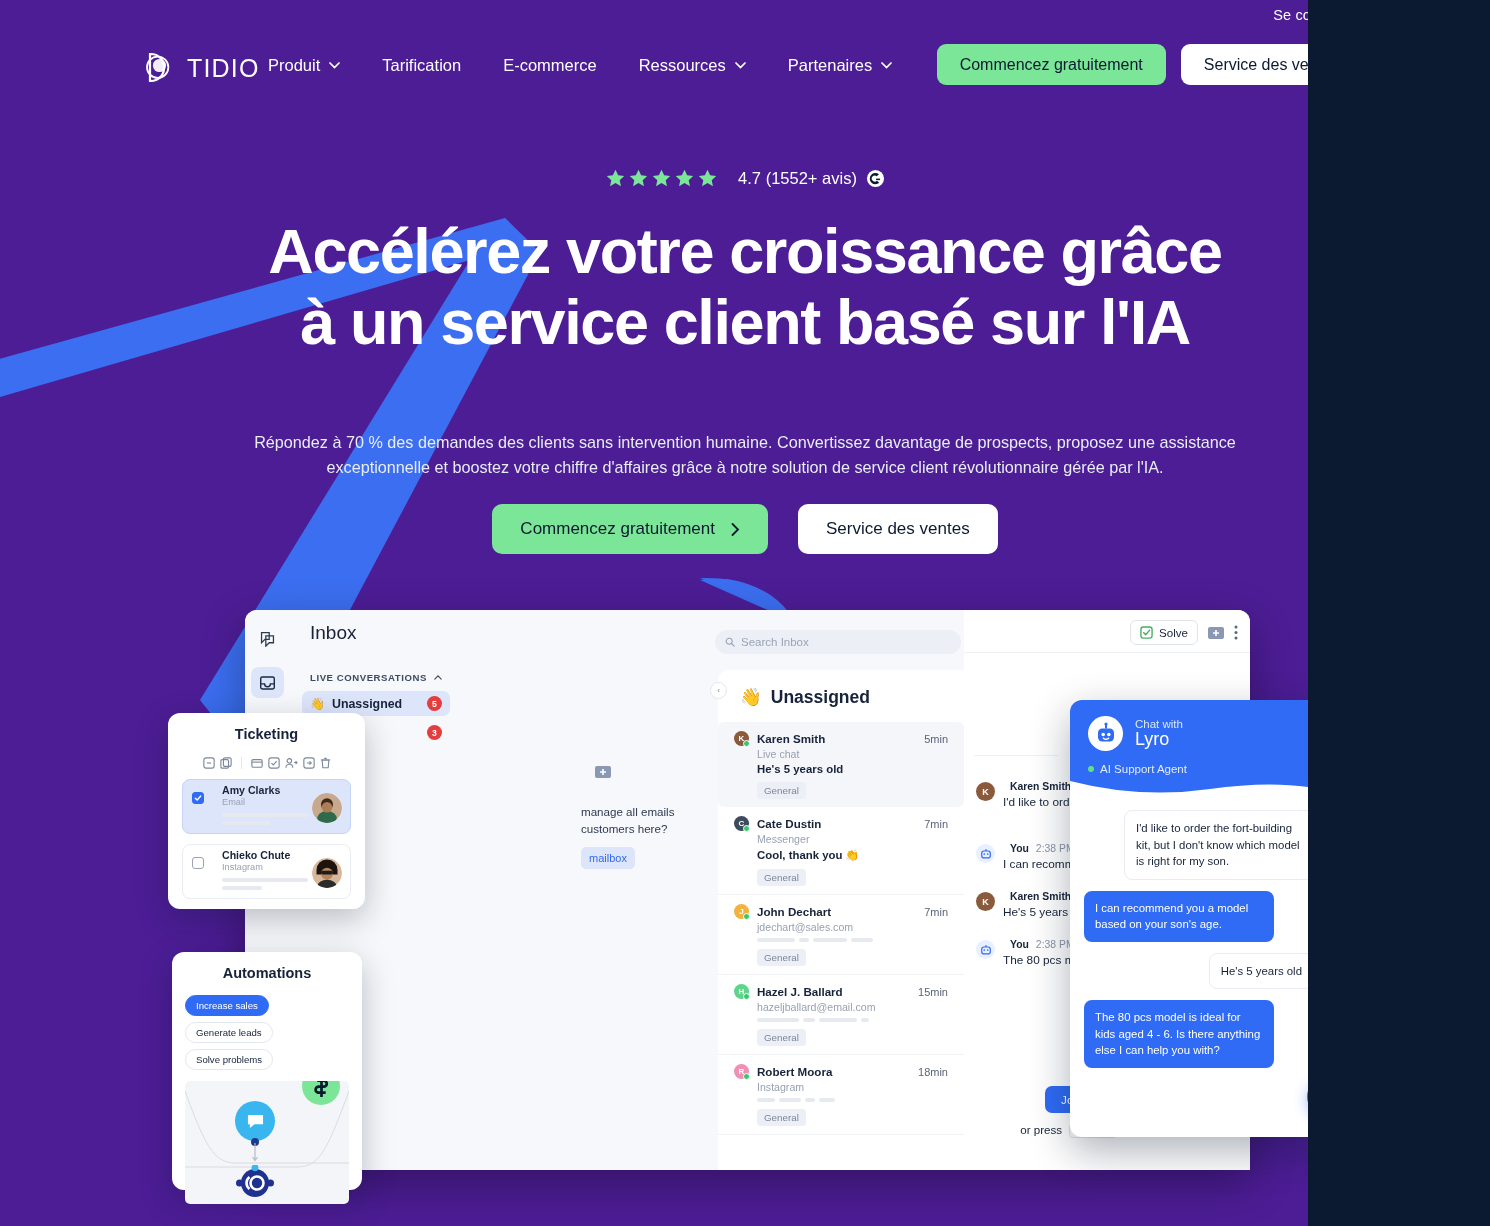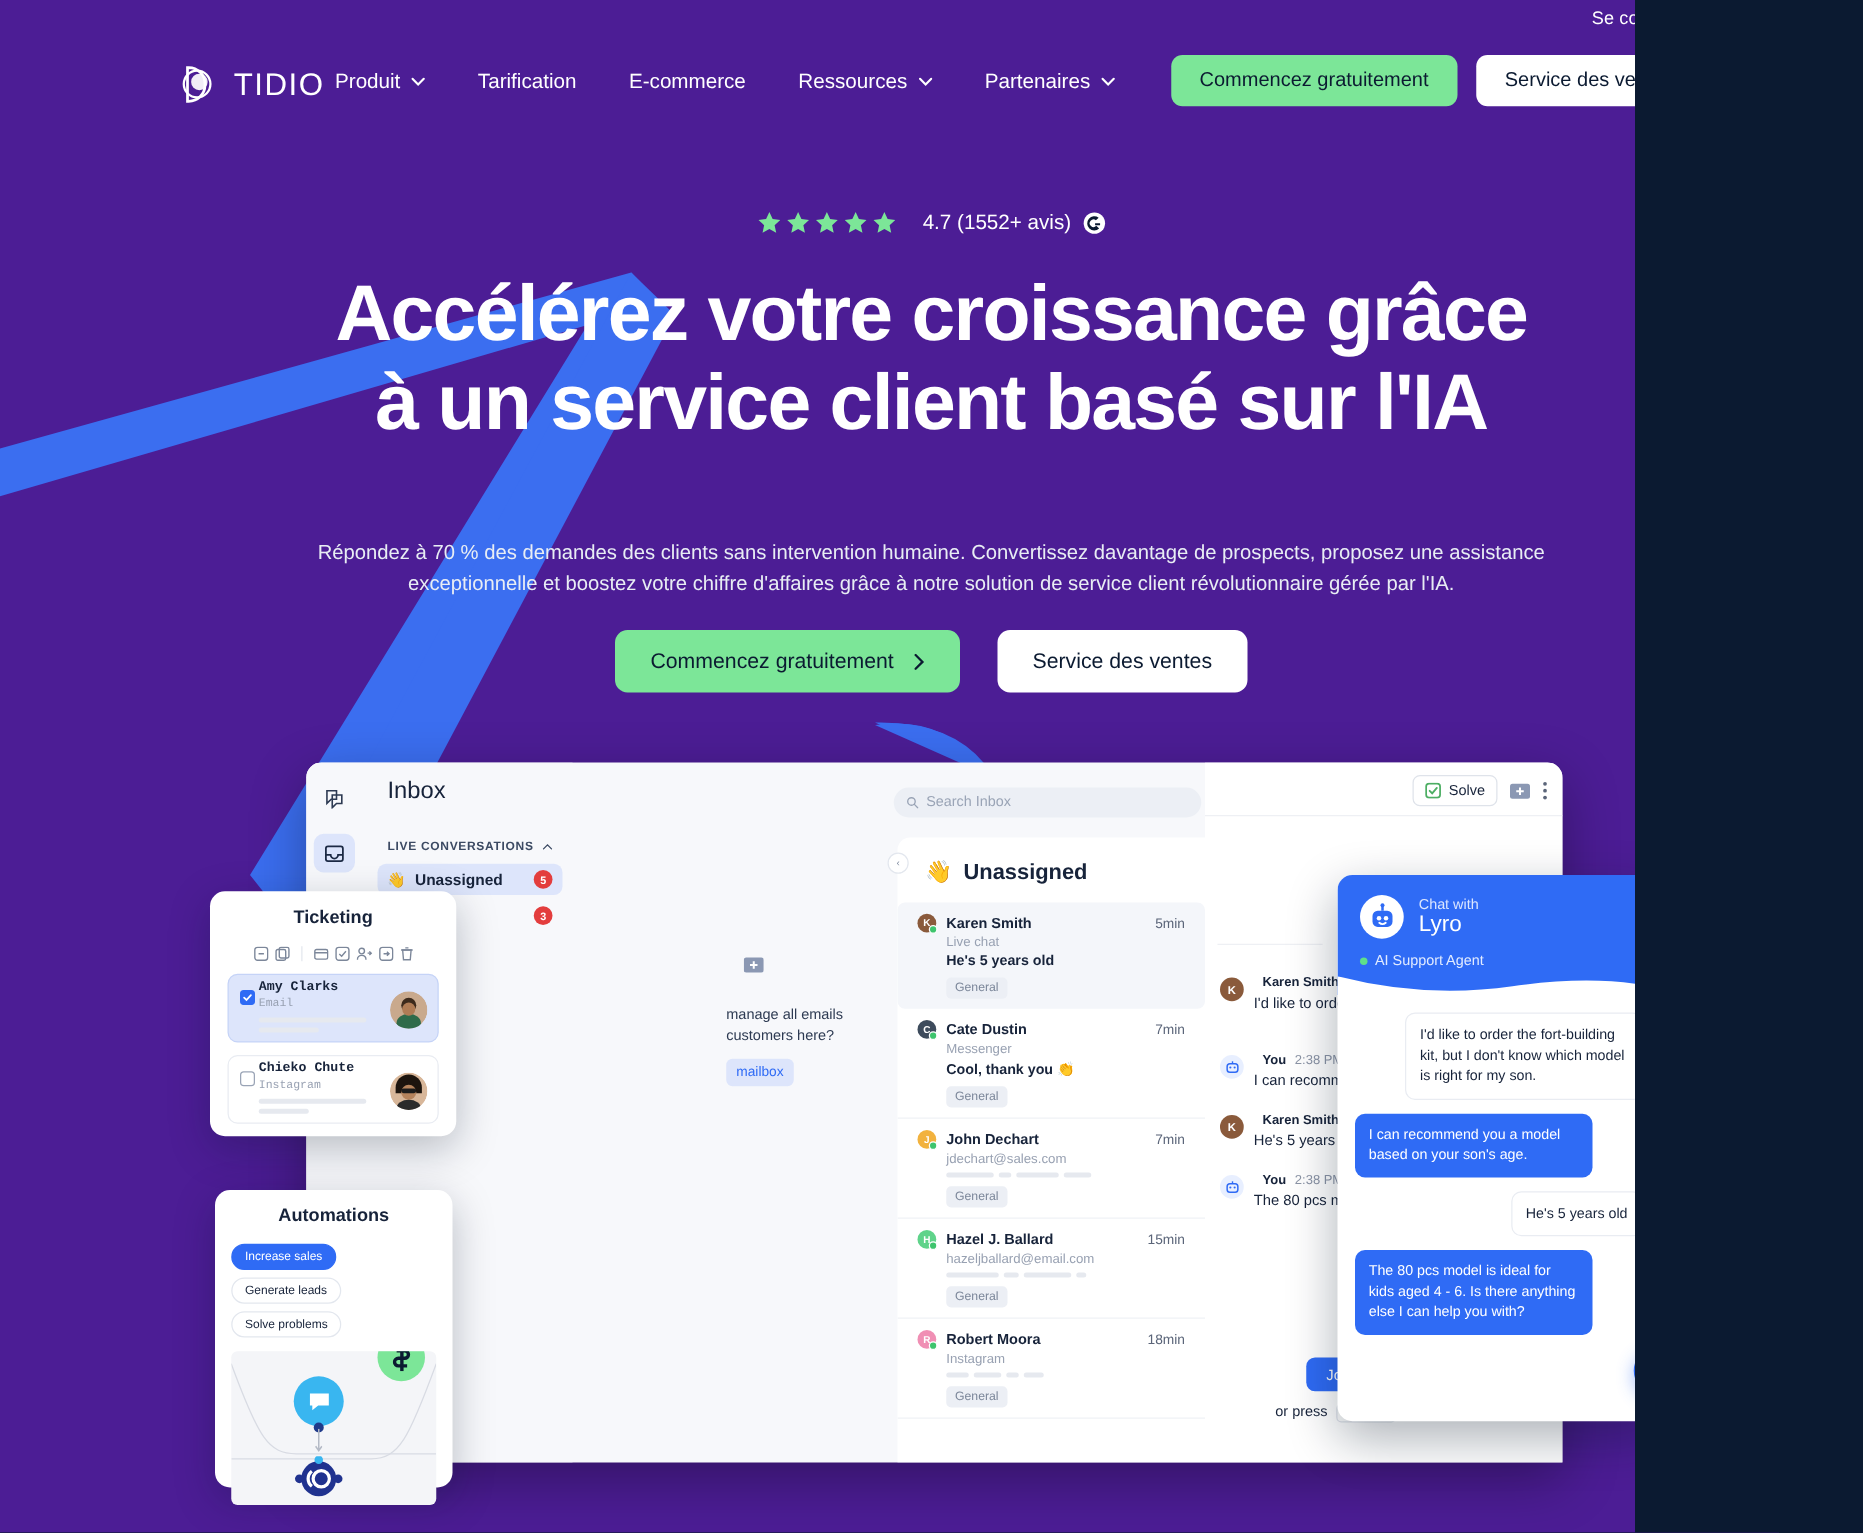--- a/index.html
+++ b/index.html
@@ -165,21 +165,21 @@
   .tick-tools { display: flex; align-items: center; gap: 5px; justify-content: center; margin-top: 15px; }
   .tick-tools .tdiv { width: 1px; height: 12px; background: #e3e7ee; margin: 0 4px; }
   .tick-row {
     margin-top: 10px; border-radius: 8px; padding: 8px 9px; display: flex; align-items: center;
     position: relative; height: 55px; cursor: pointer;
   }
   .tick-row.sel { background: #dde5fb; border: 1px solid #c5d3f7; }
   .tick-row.plain { border: 1px solid #e9ecf2; }
   .cbox { width: 12px; height: 12px; border-radius: 3px; border: 1.6px solid #9aa4b6; flex: 0 0 auto; margin-top: -18px; }
   .cbox.on { background: #2f6bf5; border-color: #2f6bf5; display: flex; align-items: center; justify-content: center; }
-  .tick-info { margin-left: 3px; font-family: Liberation Mono, monospace; }
+  .tick-info { margin-left: 18px; }
   .tick-name { font-size: 10.6px; color: #17233a; font-weight: 600; }
   .tick-chan { font-size: 9.2px; color: #98a1b2; margin-top: 1px; }
   .tick-skel { margin-top: 6px; }
   .tick-skel i { display: block; height: 4px; background: #e6e9ef; border-radius: 2px; margin-bottom: 4px; }
   .tick-ph { position: absolute; right: 8px; top: 13px; width: 30px; height: 30px; border-radius: 50%; overflow: hidden; }
 
   .automations { left: 172px; top: 952px; width: 190px; height: 238px; padding: 13px 13px; }
   .chips { display: flex; flex-wrap: wrap; gap: 6px; margin-top: 14px; }
   .chip { border-radius: 11px; font-size: 9.6px; padding: 4px 10px; border: 1px solid #e3e7ee; color: #17233a; cursor: pointer; }
   .chip.on { background: #2f6bf5; color: #fff; border-color: #2f6bf5; }

